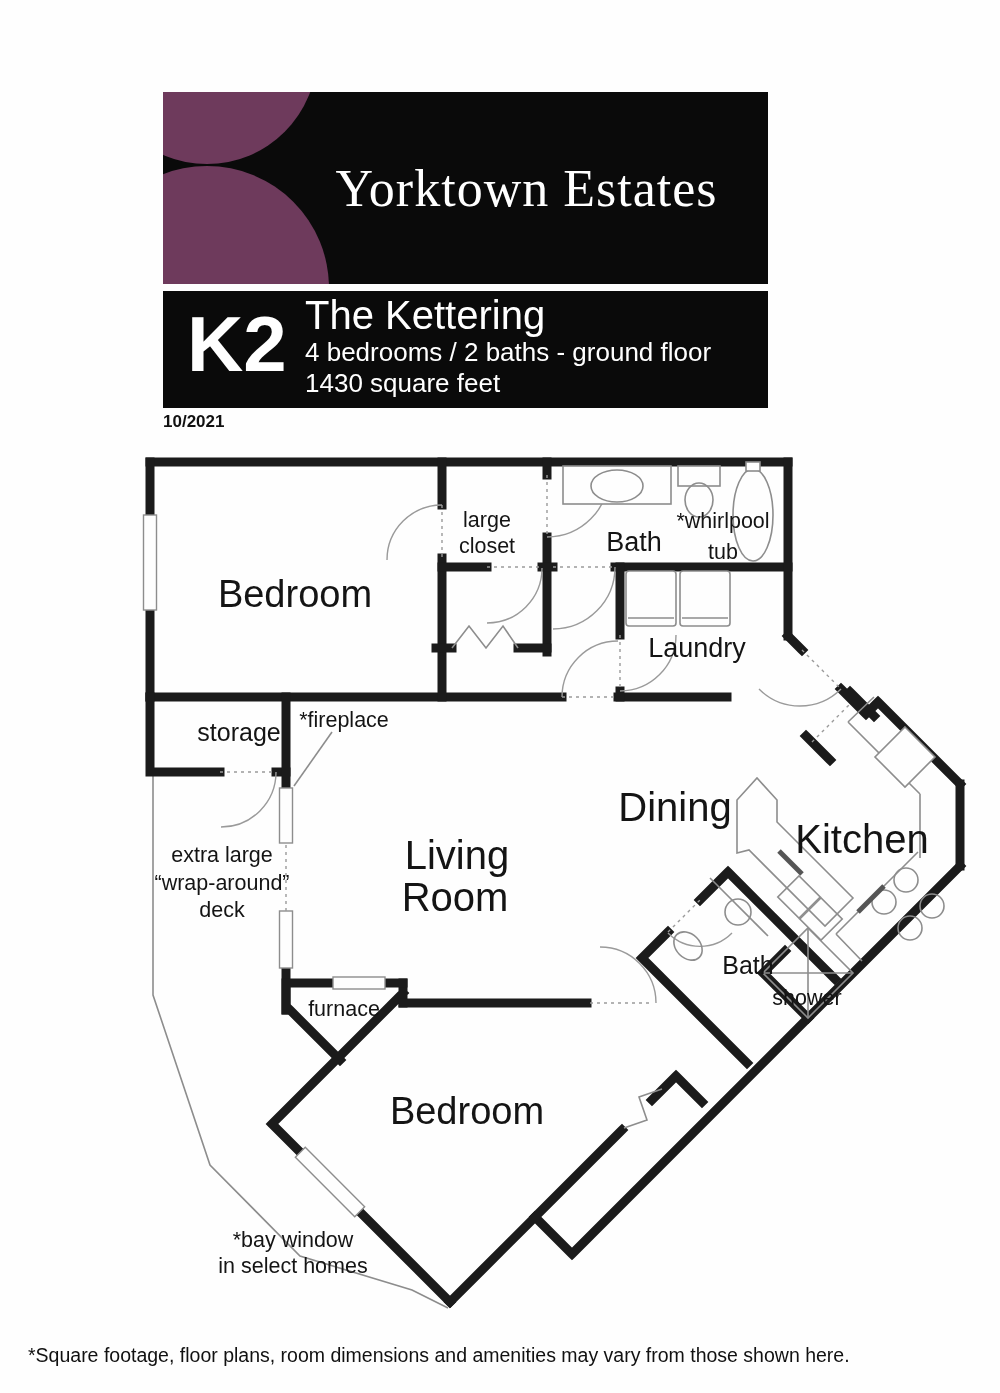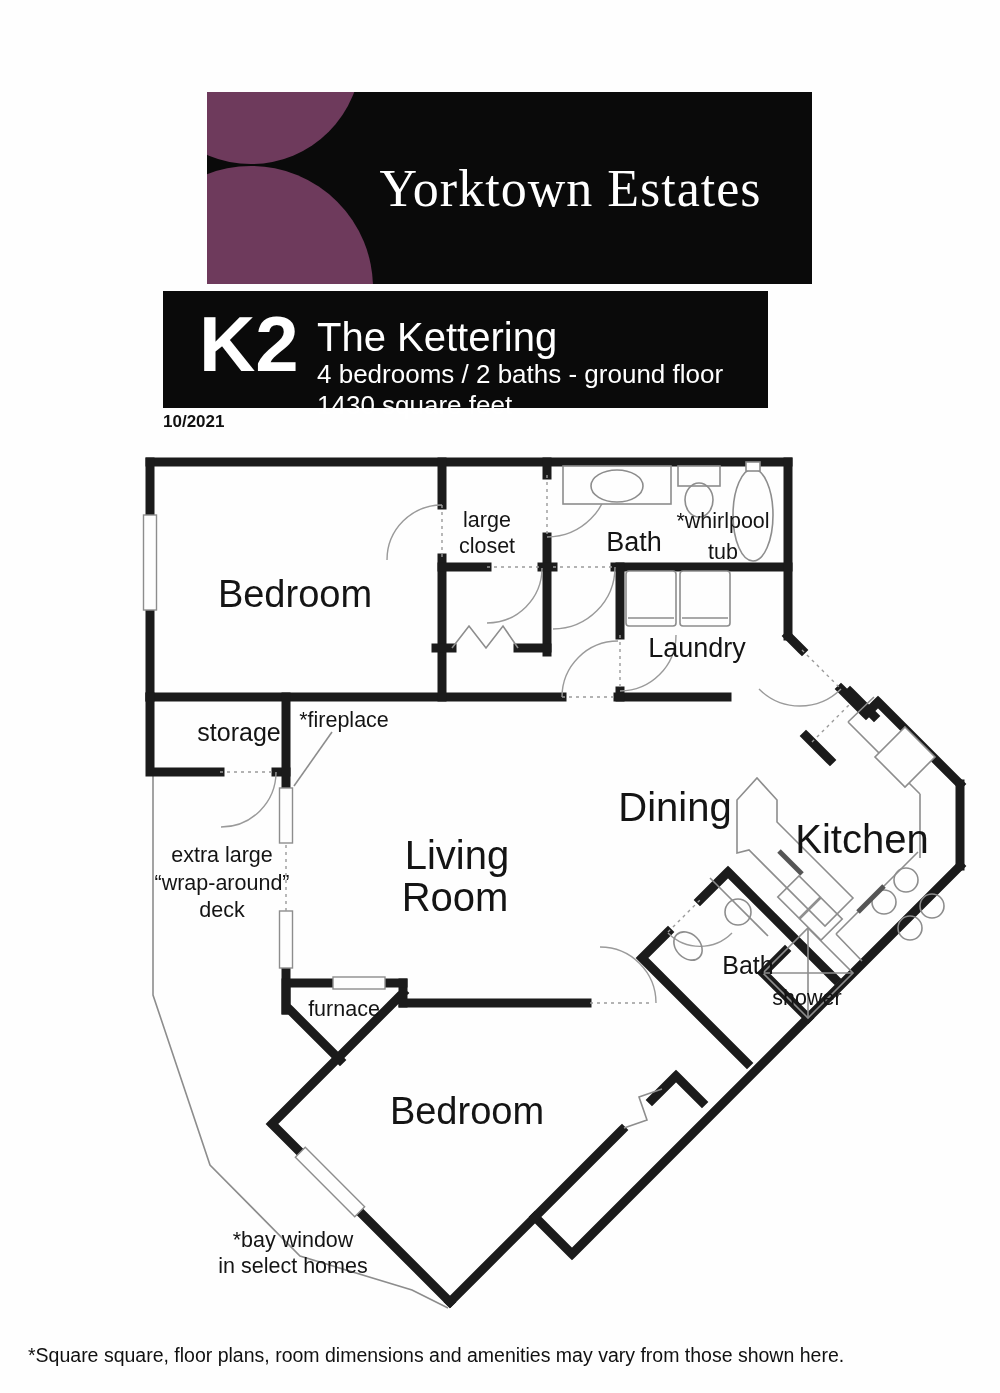--- a/index.html
+++ b/index.html
@@ -1,28 +1,28 @@
 <!DOCTYPE html>
 <html><head>
 <meta charset="utf-8">
 <style>
   html,body{margin:0;padding:0;background:#ffffff;}
   #page{position:relative;width:1000px;height:1393px;background:#fefefe;overflow:hidden;
         font-family:"Liberation Sans",sans-serif;}
   
-  #logo-box{position:absolute;left:163px;top:92px;width:605px;height:192px;background:#0a0a0a;margin-left:44px;}
+  #logo-box{position:absolute;left:163px;top:92px;width:605px;height:192px;background:#0a0a0a;}
   #logo-box svg{position:absolute;left:0;top:0;}
   #logo-text{position:absolute;left:122px;top:0;width:483px;height:192px;
              display:flex;align-items:center;justify-content:center;
              color:#ffffff;font-family:"Liberation Serif","DejaVu Serif",serif;
              font-size:52px;letter-spacing:1px;white-space:nowrap;}
   #title-box{position:absolute;left:163px;top:291px;width:605px;height:117px;background:#0a0a0a;
              color:#ffffff;display:flex;align-items:flex-start;}
-  #plan-code{font-size:78px;font-weight:bold;line-height:106px;padding-left:36px;width:118px;}
-  #title-col{padding-top:24px;}
+  #plan-code{font-size:78px;font-weight:bold;line-height:106px;padding-left:24px;width:118px;}
+  #title-col{padding-top:2px;}
   #plan-name{font-size:40px;line-height:44px;}
   #plan-specs,#plan-area{font-size:26px;line-height:31px;}
   #plan-date{position:absolute;left:163px;top:412px;width:605px;text-align:left;
              font-size:17px;font-weight:bold;color:#111;}
   
   #plan-svg{position:absolute;left:0;top:0;}
   .wall{stroke:#1b1b1b;stroke-width:9;fill:none;stroke-linecap:square;}
   .thin{stroke:#8d8d8d;stroke-width:1.6;fill:none;}
   .thinf{stroke:#8d8d8d;stroke-width:1.6;fill:#fefefe;}
   .arc{stroke:#9a9a9a;stroke-width:1.4;fill:none;}
@@ -200,14 +200,14 @@
       <text class="lbl big" x="862" y="853">Kitchen</text>
       <text class="lbl note" x="344" y="1016">furnace</text>
       <text class="lbl sm" x="748" y="974">Bath</text>
       <text class="lbl note" x="807" y="1005">shower</text>
       <text class="lbl room" x="467" y="1124">Bedroom</text>
       <text class="lbl note" x="293" y="1247">*bay window</text>
       <text class="lbl note" x="293" y="1273">in select homes</text>
     </g>
   </svg>
 
-  <div id="disclaimer">*Square square, floor plans, room dimensions  and amenities may vary from those shown here.</div>
+  <div id="disclaimer">*Square footage, floor plans, room dimensions  and amenities may vary from those shown here.</div>
 </div>
 
 </body></html>

